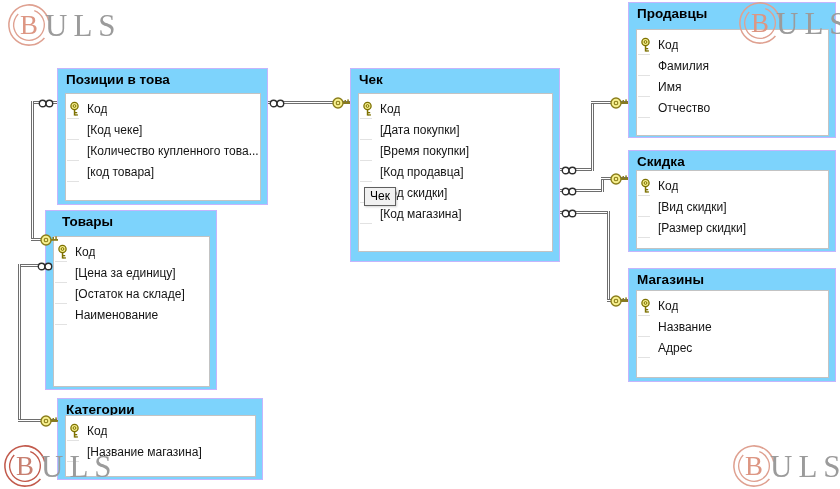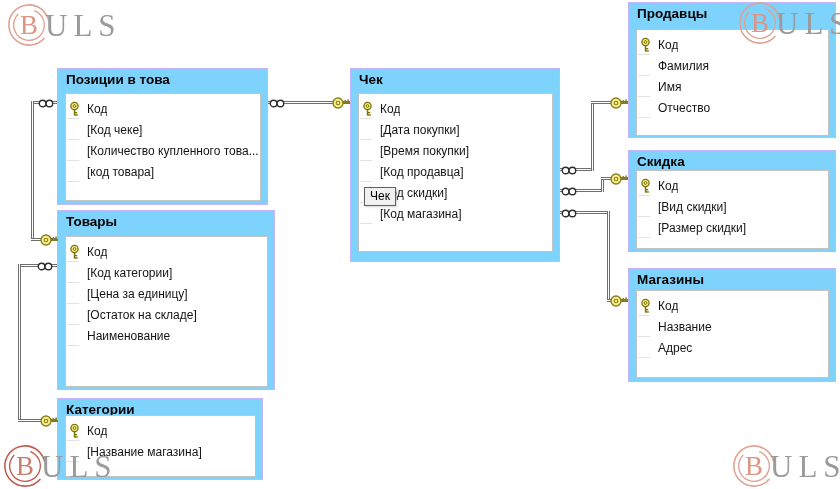--- a/index.html
+++ b/index.html
@@ -214,39 +214,35 @@
             <span class="fname">[Количество купленного това...</span>
           </div>
         <div class="frow">
             <span class="fsel"></span>
             <span class="fname">[код товара]</span>
           </div>
       </div>
     </div>
   </div>
 
-  <div class="tbl" style="left:57px; top:210px; width:218px; height:180px;">
+  <div class="tbl" style="left:45px; top:210px; width:172px; height:180px;padding-left:8px;">
     <div class="tbl-title">Товары</div>
     <div class="tbl-inner" style="top:25px; height:149px;">
       <div class="rows">
         <div class="frow">
             <span class="fsel pk">
   <svg width="11" height="16" viewBox="0 0 11 16">
     <circle cx="5.5" cy="5" r="3.6" fill="#f6ef8e" stroke="#7d7100" stroke-width="1.3"></circle>
     <circle cx="5.5" cy="5" r="1.4" fill="none" stroke="#7d7100" stroke-width="1"></circle>
     <rect x="4.8" y="8.4" width="1.5" height="6.2" fill="#7d7100"></rect>
     <rect x="6" y="11" width="2.2" height="1.3" fill="#7d7100"></rect>
     <rect x="6" y="13.3" width="2.9" height="1.3" fill="#7d7100"></rect>
   </svg>
 </span>
             <span class="fname">Код</span>
-          </div>
-        <div class="frow">
-            <span class="fsel"></span>
-            <span class="fname">[Код категории]</span>
           </div>
         <div class="frow">
             <span class="fsel"></span>
             <span class="fname">[Цена за единицу]</span>
           </div>
         <div class="frow">
             <span class="fsel"></span>
             <span class="fname">[Остаток на складе]</span>
           </div>
         <div class="frow">

